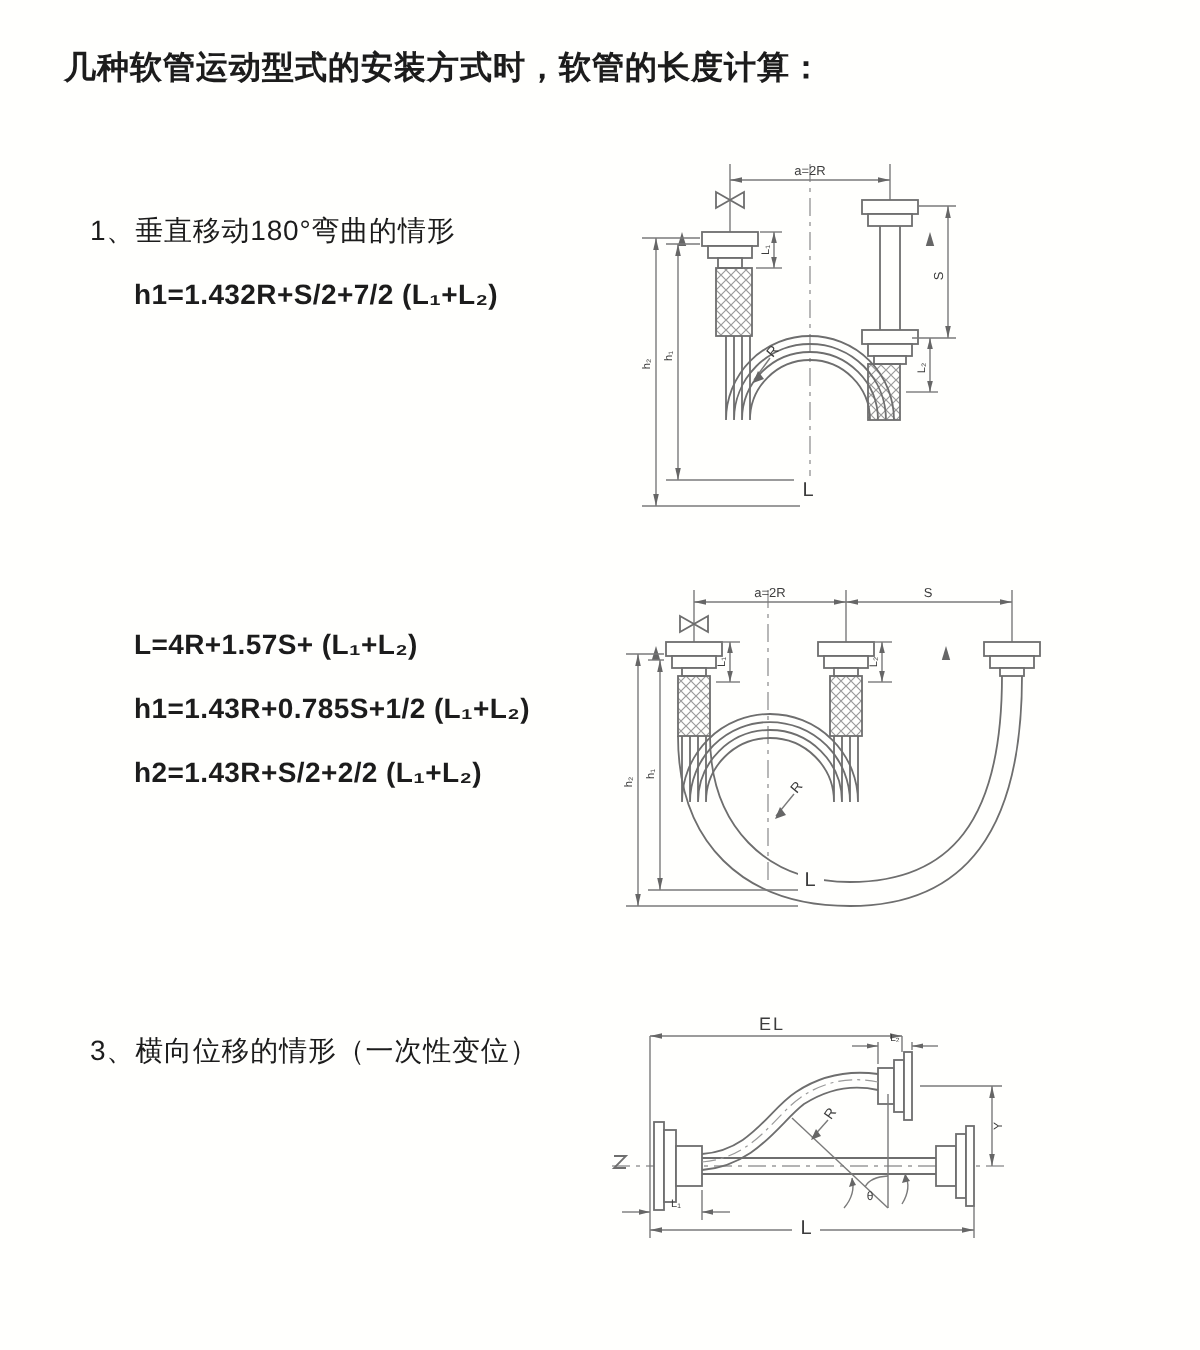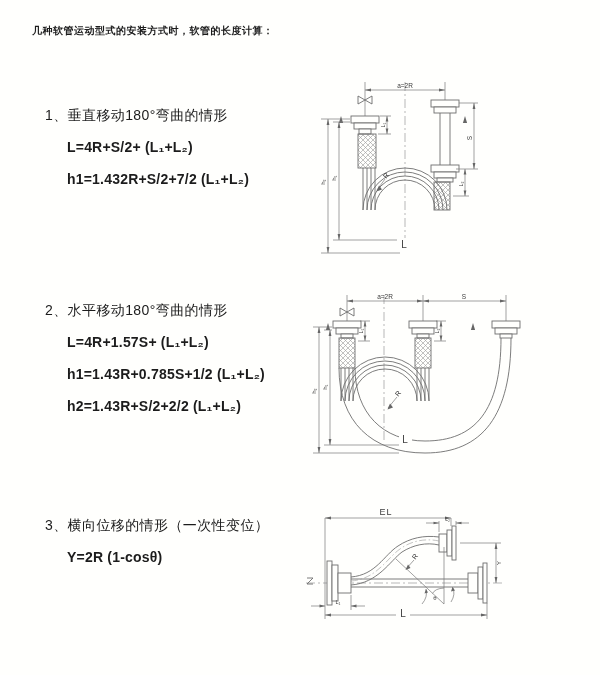--- a/index.html
+++ b/index.html
@@ -1,52 +1,49 @@
 <!DOCTYPE html>
 <html><head>
 <meta charset="utf-8">
 <style>
   html,body{margin:0;padding:0}
   body{
     width:600px;height:675px;position:relative;overflow:hidden;
     background:#fffffd;color:#1c1c1c;
     font-family:"Liberation Sans","DejaVu Sans",sans-serif;
   }
-  .title{position:absolute;left:32px;top:24px;font-size:10px;font-weight:700;letter-spacing:.5px;white-space:nowrap}
+  .title{position:absolute;left:32px;top:24px;font-size:16px;font-weight:700;letter-spacing:.5px;white-space:nowrap}
   .sec{position:absolute;left:45px;width:270px}
   .sec .h{font-size:14px;font-weight:400;letter-spacing:.4px;line-height:20px;white-space:nowrap}
   .sec .f{font-size:14px;font-weight:600;letter-spacing:.2px;line-height:20px;margin:12px 0 0 22px;white-space:nowrap}
   svg.dia{position:absolute}
   svg.dia text{font-family:"Liberation Sans","DejaVu Sans",sans-serif;fill:#3c3c3c;stroke:none}
   .draw{stroke:#6e6e6e;stroke-width:.9;fill:none}
   .dim{stroke:#7a7a7a;stroke-width:.7;fill:none}
   .ctr{stroke:#9a9a9a;stroke-width:.7;fill:none;stroke-dasharray:9 3 2 3}
   .ah{fill:#666;stroke:none}
 </style>
 </head>
 <body>
 
 <div class="title">几种软管运动型式的安装方式时，软管的长度计算：</div>
 
 <div class="sec" style="top:105px">
   <div class="h">1、垂直移动180°弯曲的情形</div>
-  <div class="f">L=4R+S/2+ (L₁+L₂)</div>
   <div class="f">h1=1.432R+S/2+7/2 (L₁+L₂)</div>
 </div>
 
 <div class="sec" style="top:300px">
-  <div class="h">2、水平移动180°弯曲的情形</div>
   <div class="f">L=4R+1.57S+ (L₁+L₂)</div>
   <div class="f">h1=1.43R+0.785S+1/2 (L₁+L₂)</div>
   <div class="f">h2=1.43R+S/2+2/2 (L₁+L₂)</div>
 </div>
 
 <div class="sec" style="top:515px">
   <div class="h">3、横向位移的情形（一次性变位）</div>
-  <div class="f">Y=2R (1-cosθ)</div>
 </div>
 
 <svg class="dia" style="left:308px;top:70px" width="200" height="195" viewBox="0 0 200 195">
   <defs>
     <pattern id="xh" width="5" height="5" patternUnits="userSpaceOnUse">
       <path d="M0,5 L5,0 M0,0 L5,5" stroke="#9a9a9a" stroke-width="0.6"></path>
     </pattern>
   </defs>
   <line class="ctr" x1="97" y1="12" x2="97" y2="180"></line>
 

